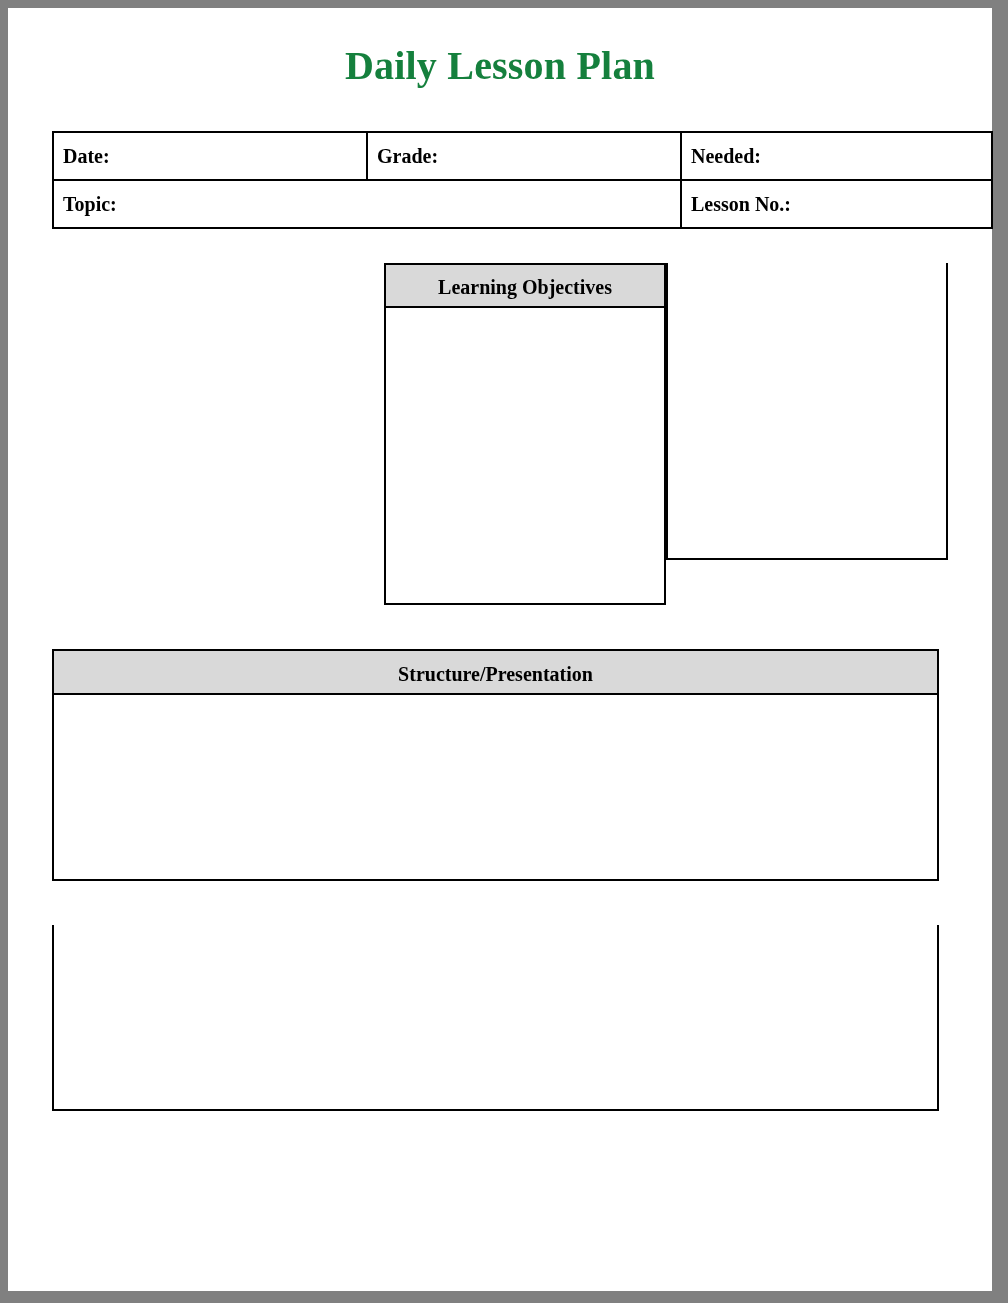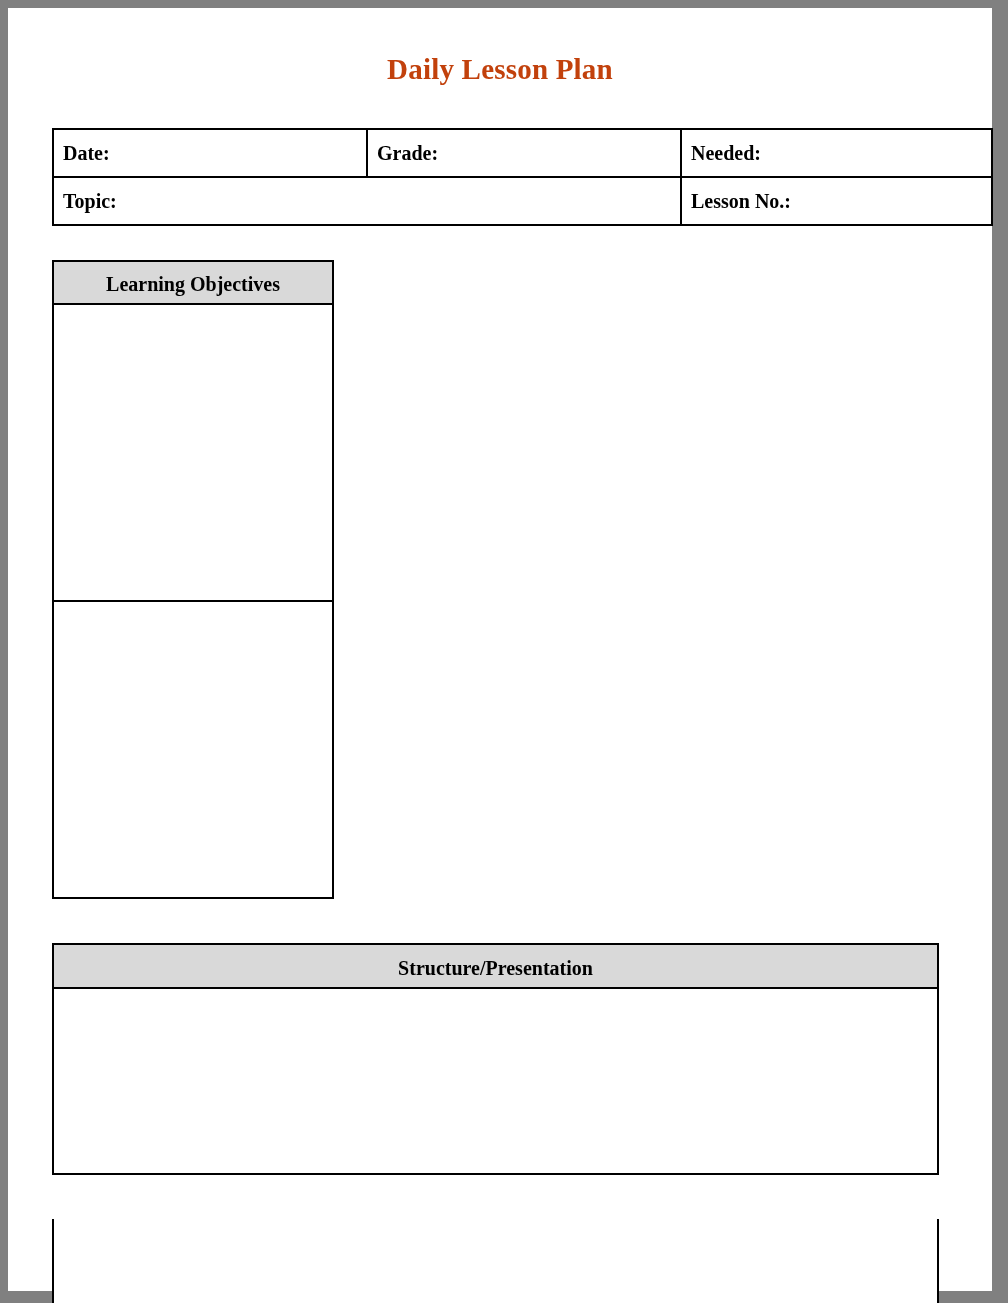--- a/index.html
+++ b/index.html
@@ -17,24 +17,24 @@
     position: absolute;
     left: 8px;
     top: 8px;
     width: 984px;
     height: 1283px;
     background: #ffffff;
     box-sizing: border-box;
   }
   .doc-title {
     text-align: center;
-    font-size: 29px;
+    font-size: 40px;
     font-weight: bold;
-    color: #c2410c;
-    margin-top: 45px;
+    color: #15803d;
+    margin-top: 34px;
     letter-spacing: 0.2px;
   }
   .content {
     margin: 0 44px;
   }
 
   
   .info-table {
     margin-top: 42px;
     border: 2px solid #000;
@@ -50,21 +50,20 @@
     font-weight: bold;
     vertical-align: middle;
     color: #000;
   }
 
   
   .cols {
     display: flex;
     margin-top: 34px;
     justify-content: flex-end;
-    flex-direction: column;
   }
   .col-box {
     width: 282px;
     box-sizing: border-box;
   }
   .box-head {
     border: 2px solid #000;
     background: #d9d9d9;
     text-align: center;
     font-size: 20px;

